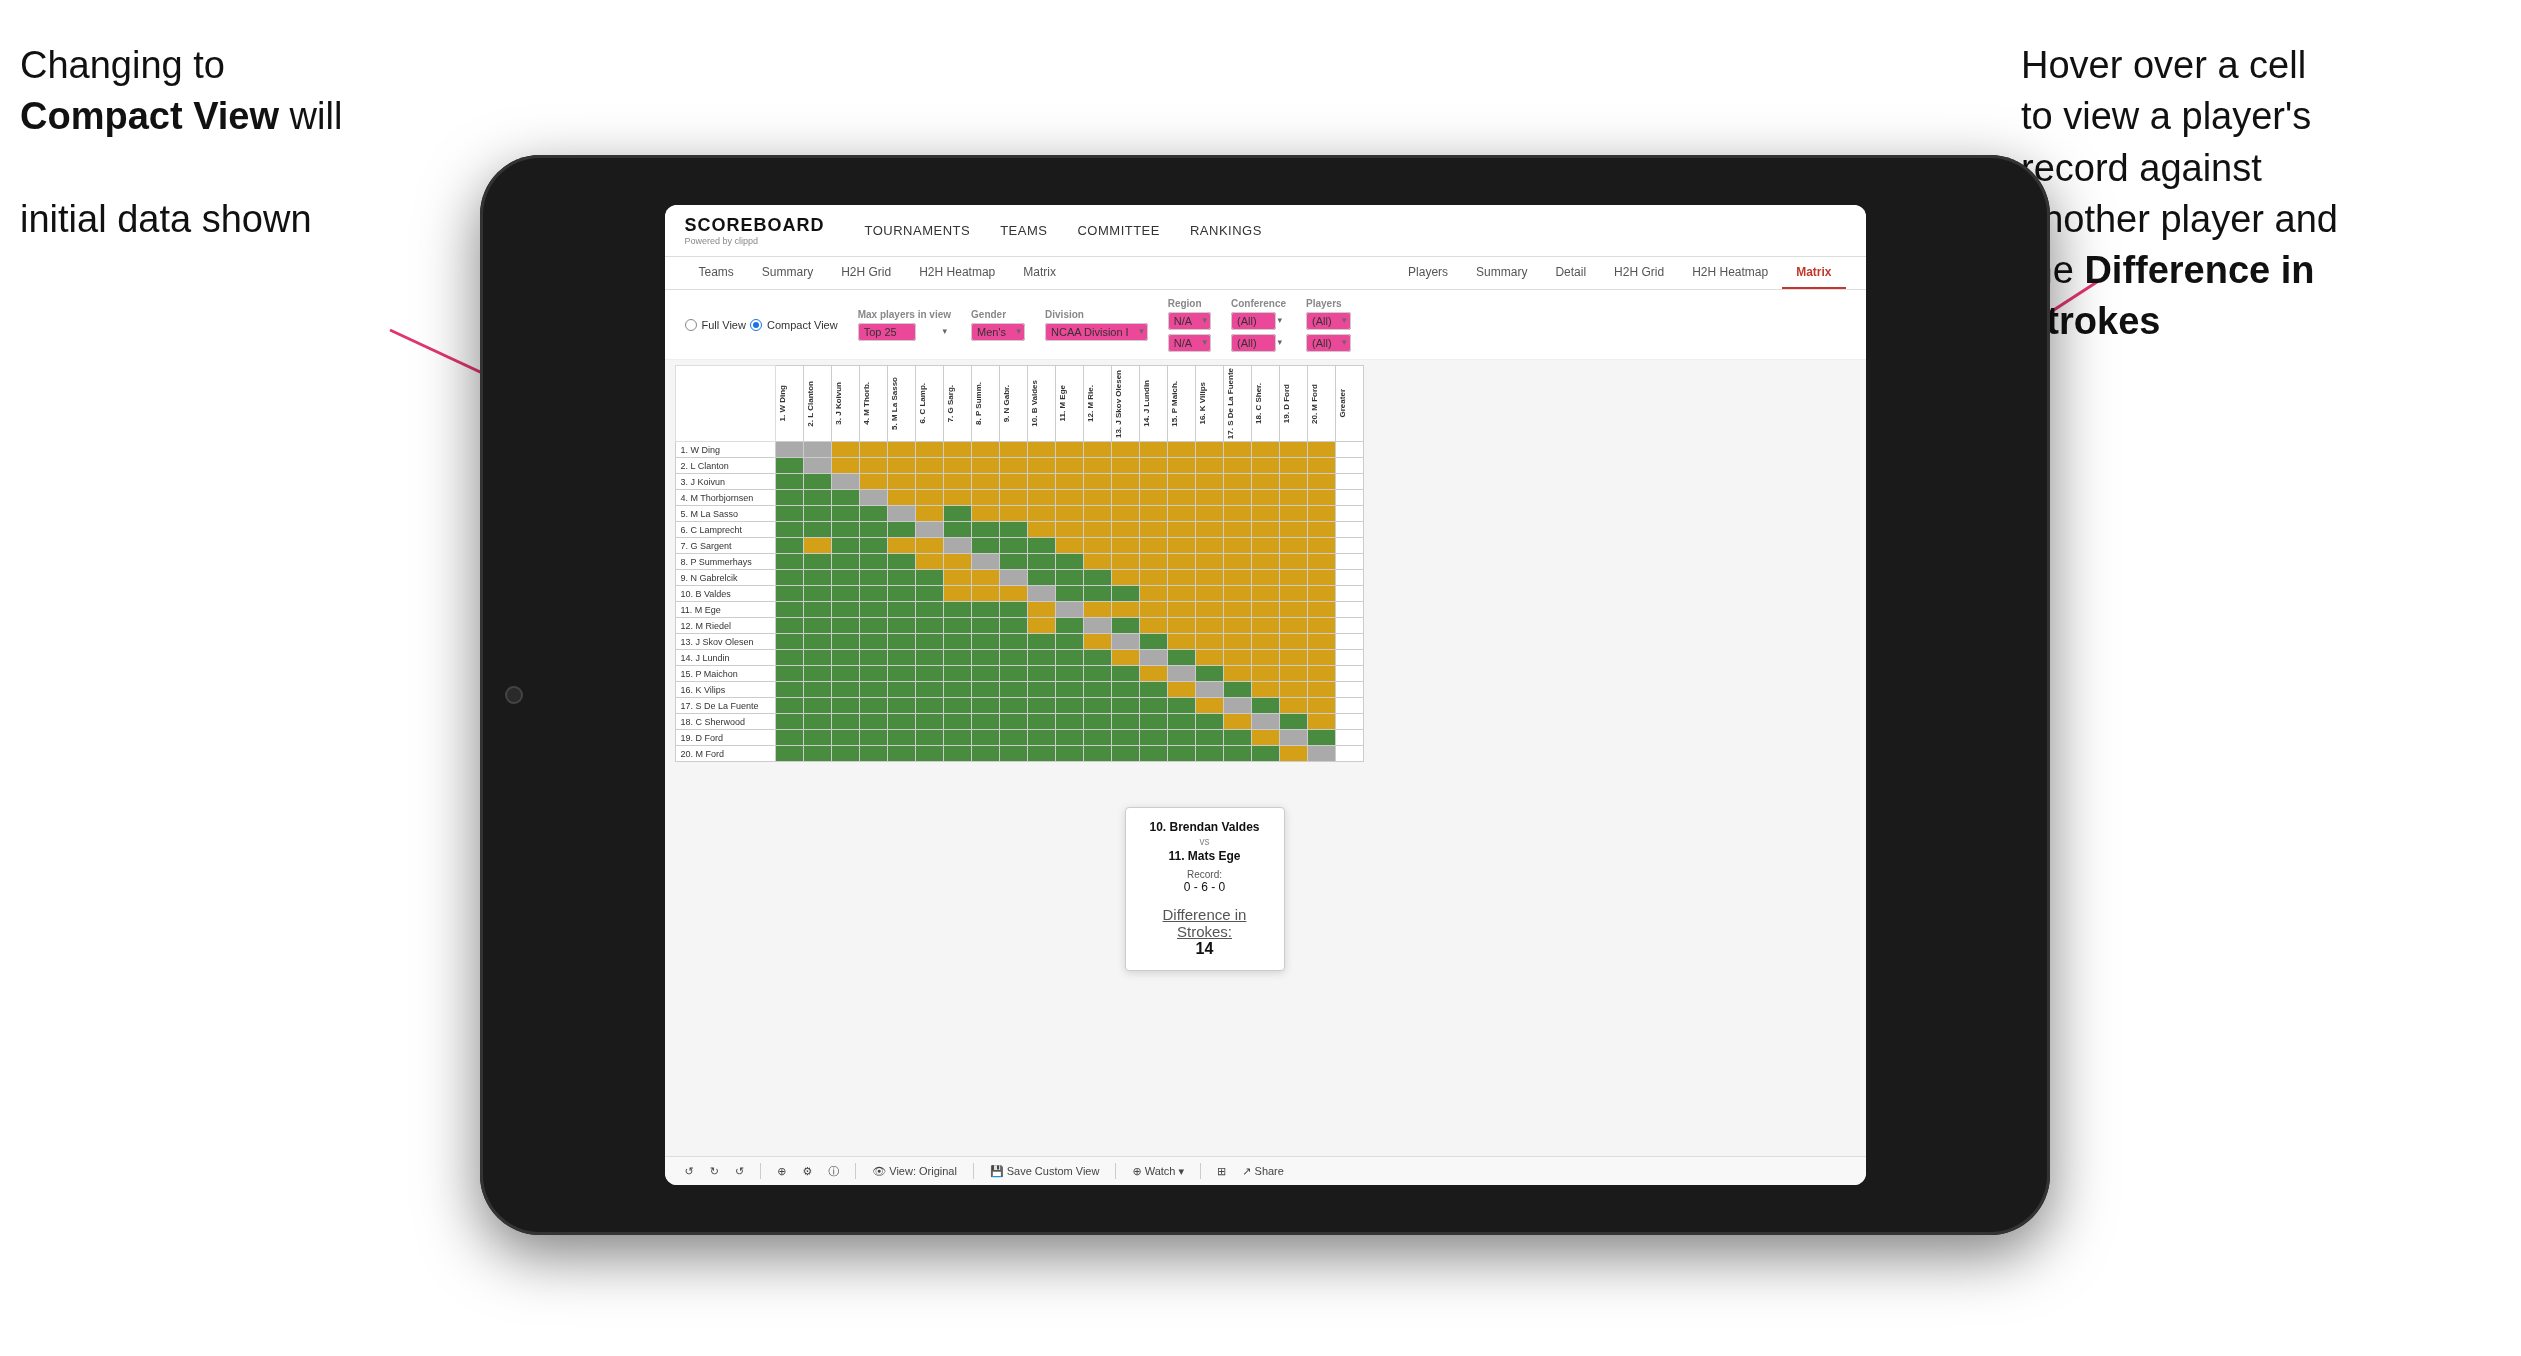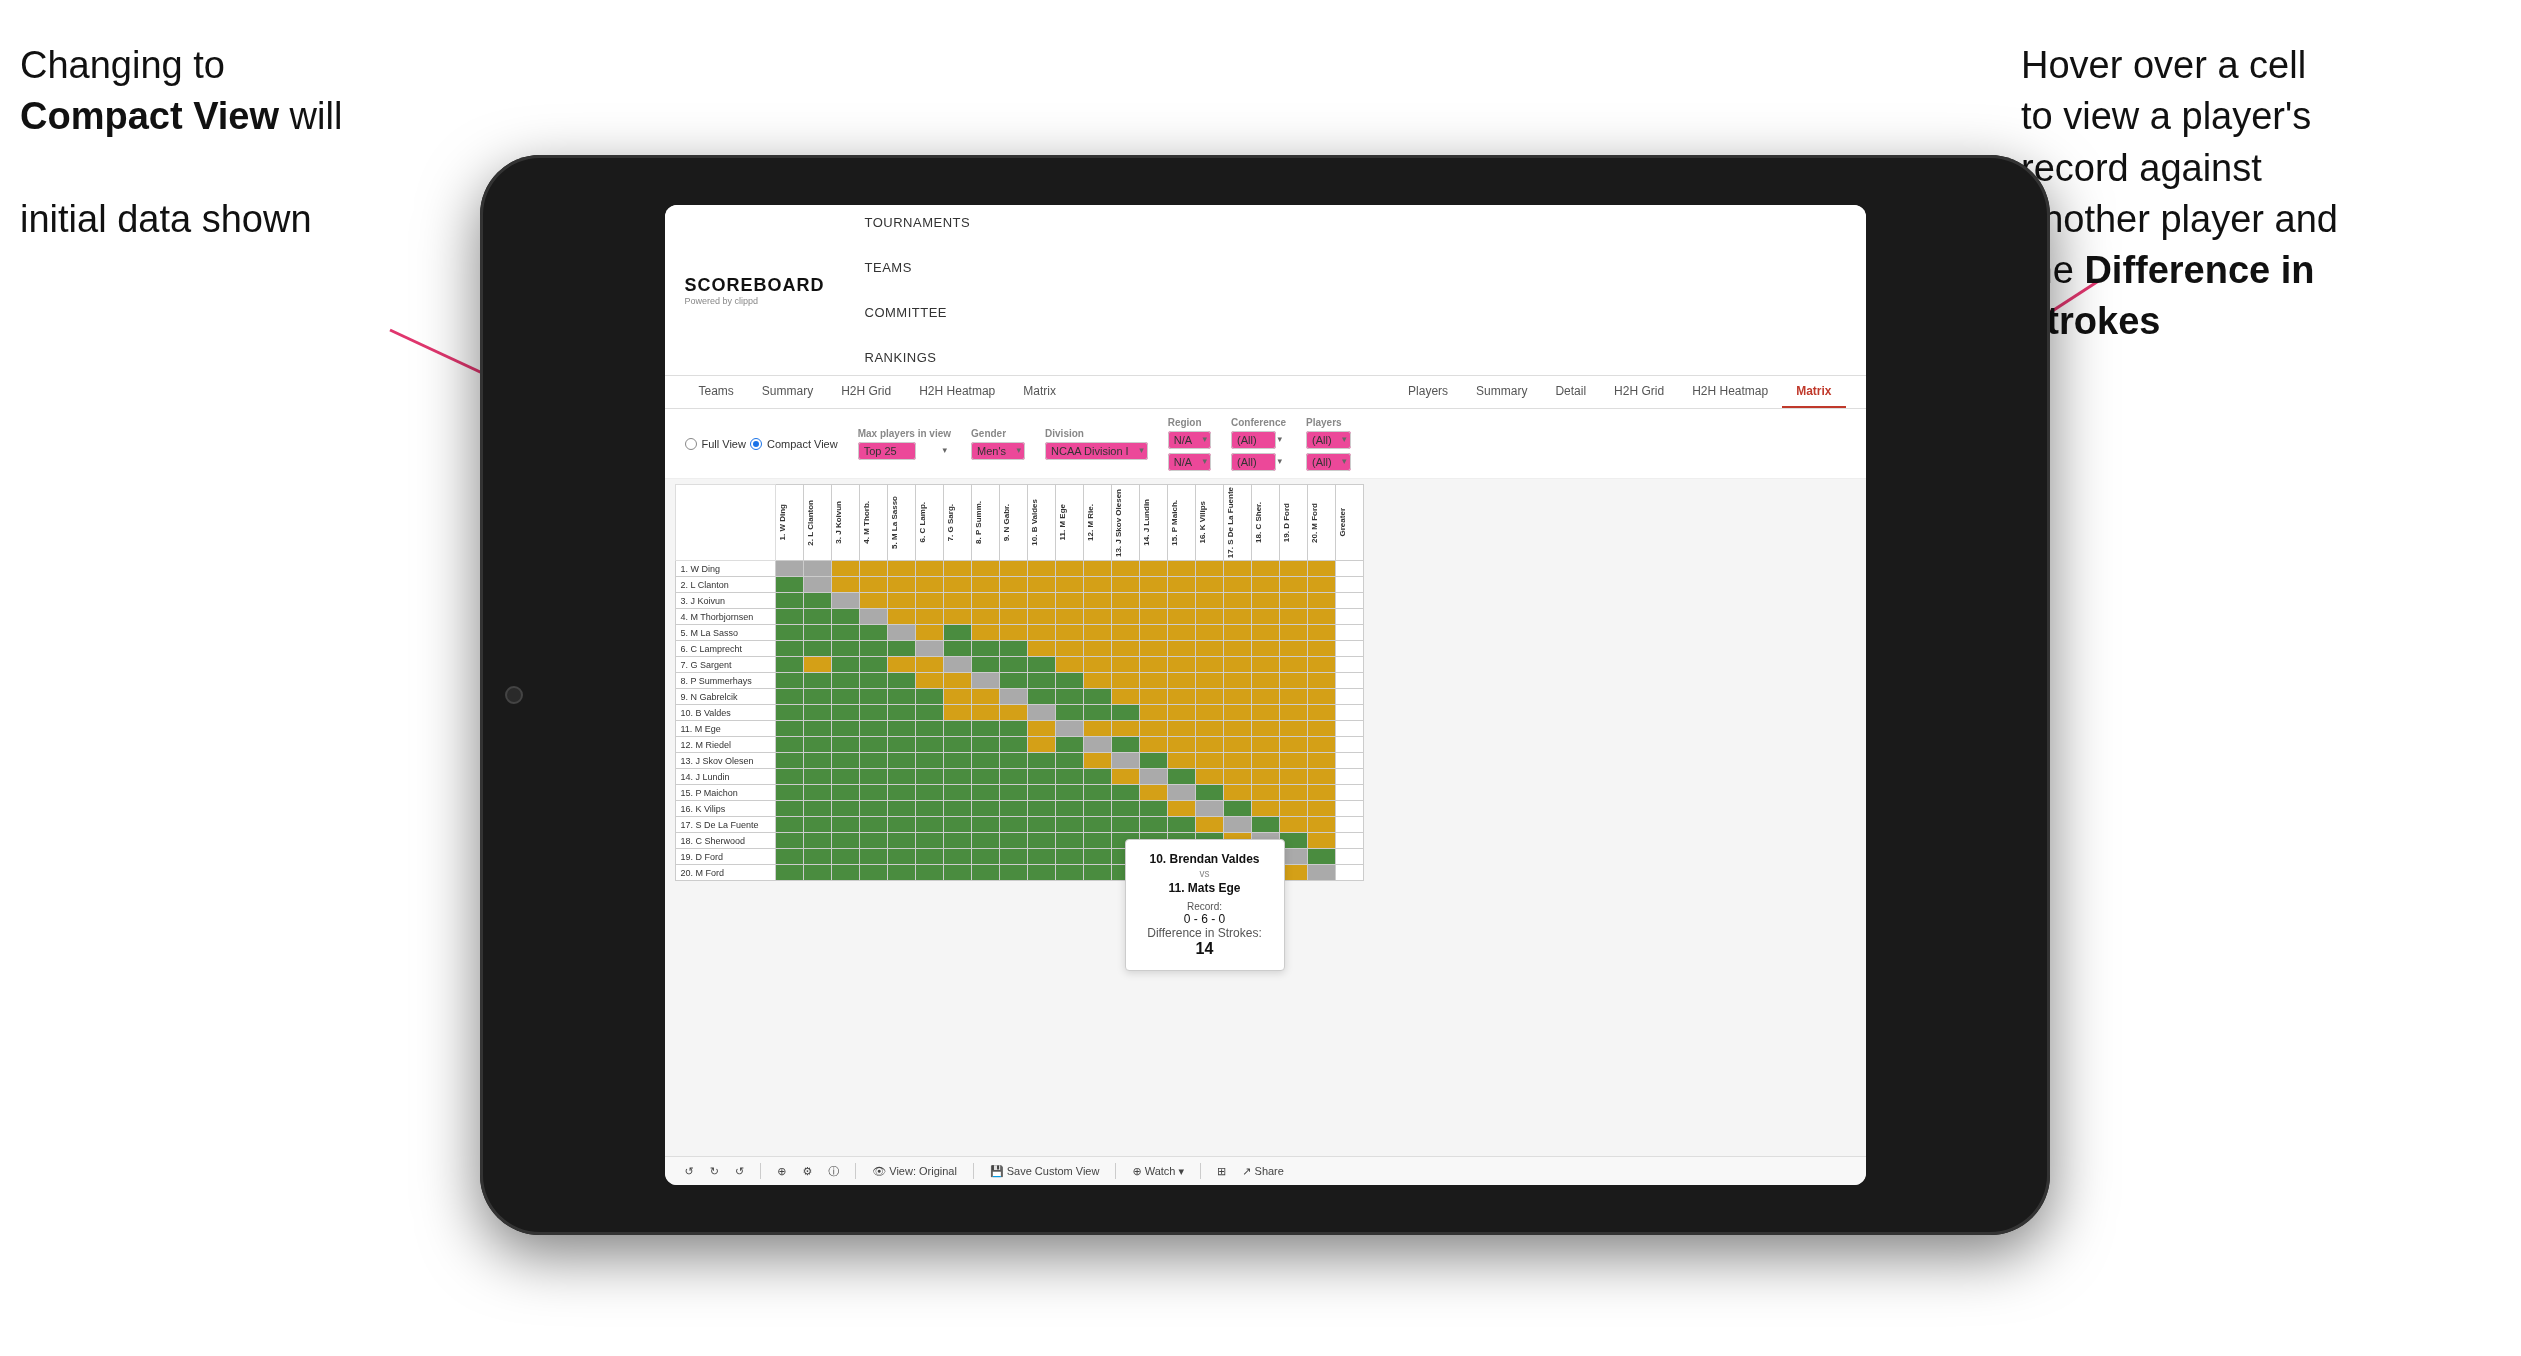--- a/index.html
+++ b/index.html
@@ -108,21 +108,20 @@
     }
 
     .logo-sub {
       font-size: 9px;
       color: #888;
     }
 
     .nav-items {
       display: flex;
       gap: 30px;
-      flex-direction: column;
     }
 
     .nav-item {
       font-size: 13px;
       color: #333;
       cursor: pointer;
       font-weight: 500;
       letter-spacing: 0.5px;
     }
 
@@ -332,23 +331,24 @@
     .tooltip-record-label {
       font-size: 10px;
       color: #555;
       margin-top: 6px;
     }
     .tooltip-record {
       font-size: 12px;
       color: #111;
     }
     .tooltip-diff-label {
-      font-size: 12px;
+      font-size: 15px;
       color: #555;
-      margin-top: 0;
+      margin-top: 12px;
+      text-decoration: underline;
     }
     .tooltip-diff {
       font-size: 16px;
       font-weight: 700;
       color: #111;
     }
 
     
     .bottom-toolbar {
       background: #f8f8f8;

